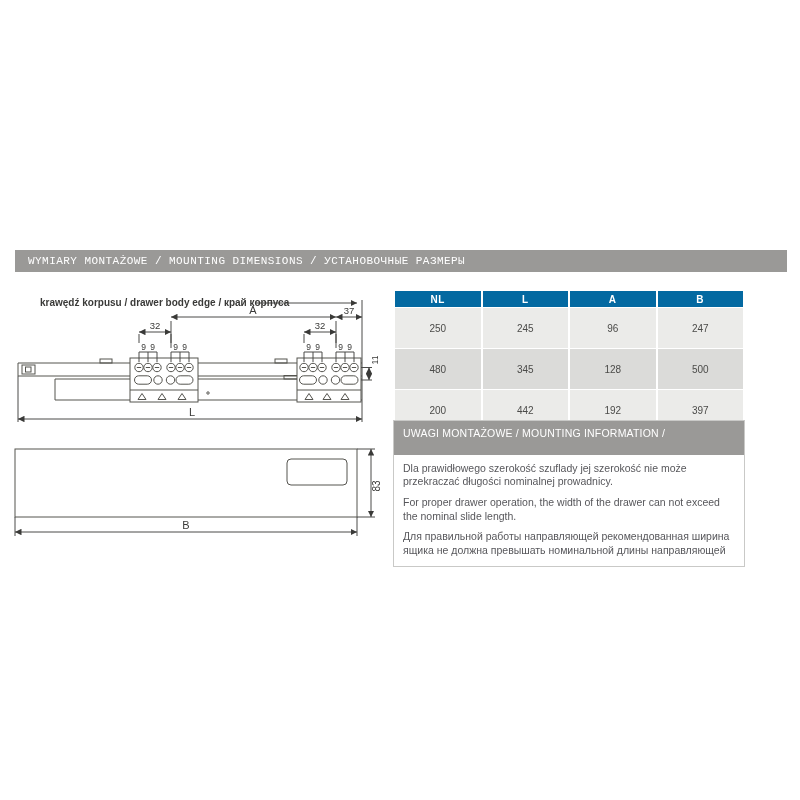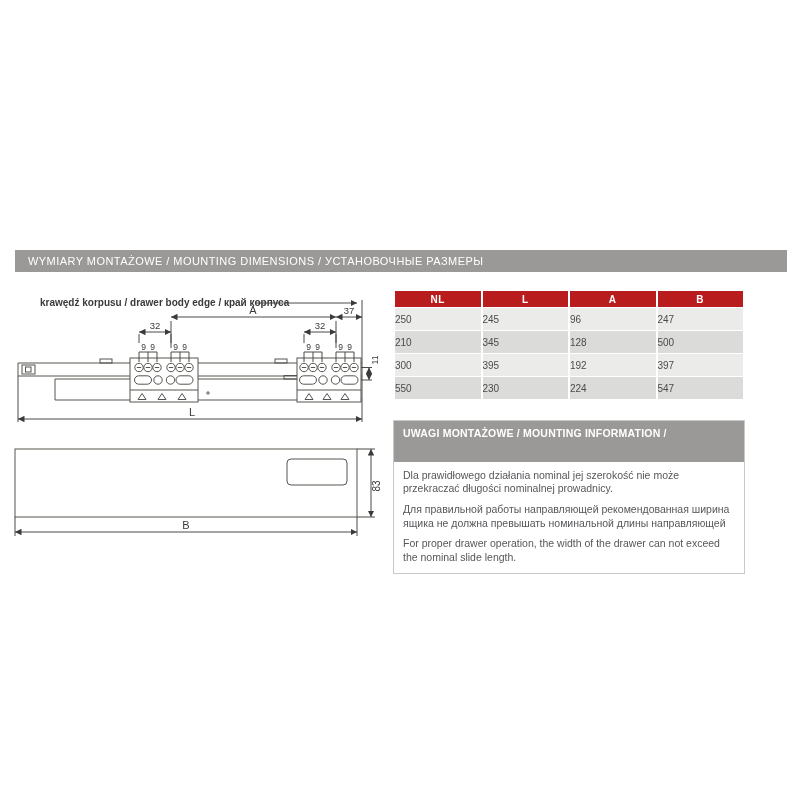--- a/index.html
+++ b/index.html
@@ -3,45 +3,45 @@
 <meta charset="utf-8">
 <style>
   html,body{margin:0;padding:0;}
   body{
     width:800px;height:800px;position:relative;background:#ffffff;
     font-family:"Liberation Sans", sans-serif;overflow:hidden;
   }
   .banner{
     position:absolute;left:15px;top:250px;width:772px;height:22px;
     background:#9a9997;color:#ffffff;font-size:11px;line-height:22px;
-    padding-left:13px;box-sizing:border-box;letter-spacing:0.45px;
+    padding-left:13px;box-sizing:border-box;letter-spacing:0.45px;font-family:Liberation Mono, monospace;
   }
   .drawing-svg{position:absolute;left:12px;top:296px;width:378px;height:252px;}
   .drawing-svg text{fill:#3a3a38;}
   .dims-table{
     position:absolute;left:393px;top:290px;width:352px;
     border-collapse:separate;border-spacing:2px 1px;font-size:10px;
     table-layout:fixed;
   }
   .dims-table th{
-    background:#b91c1c;color:#ffffff;font-weight:bold;height:14px;
+    background:#0369a1;color:#ffffff;font-weight:bold;height:14px;
     padding:1px 0;letter-spacing:0.6px;
   }
   .dims-table td{
-    color:#4b4b49;height:12px;padding:5px 0;
+    text-align:center;color:#4b4b49;height:12px;padding:14px 0;
   }
   .dims-table tbody tr:nth-child(odd) td{background:#ebebe9;}
   .dims-table tbody tr:nth-child(even) td{background:#dbdbd9;}
   .notes{
     position:absolute;left:393px;top:420px;width:352px;box-sizing:border-box;
     border:1px solid #c9c9c7;background:#ffffff;
   }
   .notes-header{
-    background:#9a9997;color:#ffffff;font-weight:bold;font-size:10.5px;
-    line-height:1.5;padding:5px 9px 20px;letter-spacing:0.2px;
+    background:#9a9997;color:#ffffff;font-weight:normal;font-size:10.5px;
+    line-height:1.5;padding:5px 9px 13px;letter-spacing:0.2px;
   }
   .notes-body{padding:7px 9px 8px;color:#57575b;font-size:10.5px;line-height:1.3;}
   .notes-body p{margin:0 0 7px;}
   .notes-body p:last-child{margin-bottom:0;}
 </style>
 </head>
 <body>
 
 <div class="banner">
   <span>WYMIARY MONTAŻOWE / MOUNTING DIMENSIONS / УСТАНОВОЧНЫЕ РАЗМЕРЫ</span>
@@ -203,42 +203,42 @@
     </tr>
   </thead>
   <tbody>
       <tr>
         <td>250</td>
         <td>245</td>
         <td>96</td>
         <td>247</td>
       </tr>
       <tr>
-        <td>210</td>
+        <td>480</td>
         <td>345</td>
         <td>128</td>
         <td>500</td>
       </tr>
       <tr>
-        <td>300</td>
-        <td>395</td>
+        <td>200</td>
+        <td>442</td>
         <td>192</td>
         <td>397</td>
       </tr>
       <tr>
         <td>550</td>
         <td>230</td>
         <td>224</td>
         <td>547</td>
       </tr>
     </tbody>
 </table>
 
 <div class="notes">
   <div class="notes-header">
     <div>UWAGI MONTAŻOWE / MOUNTING INFORMATION /</div>
   </div>
   <div class="notes-body">
-    <p>Dla prawidłowego działania nominal jej szerokość nie może przekraczać długości nominalnej prowadnicy.</p>
+    <p>Dla prawidłowego szerokość szuflady jej szerokość nie może przekraczać długości nominalnej prowadnicy.</p>
+    <p>For proper drawer operation, the width of the drawer can not exceed the nominal slide length.</p>
     <p>Для правильной работы направляющей рекомендованная ширина ящика не должна превышать  номинальной длины направляющей</p>
-    <p>For proper drawer operation, the width of the drawer can not exceed the nominal slide length.</p>
   </div>
 </div>
 
 </body></html>

